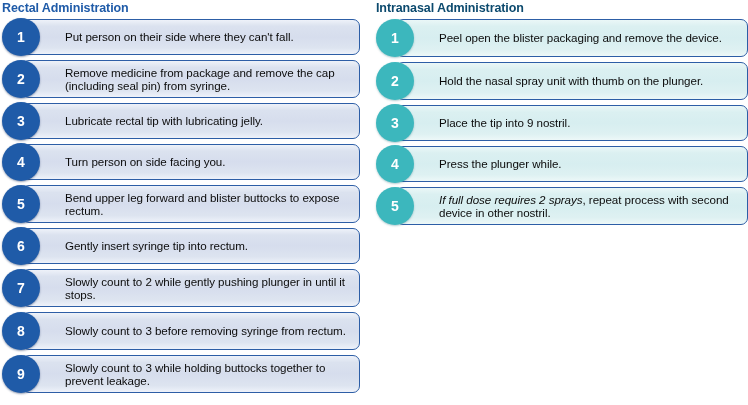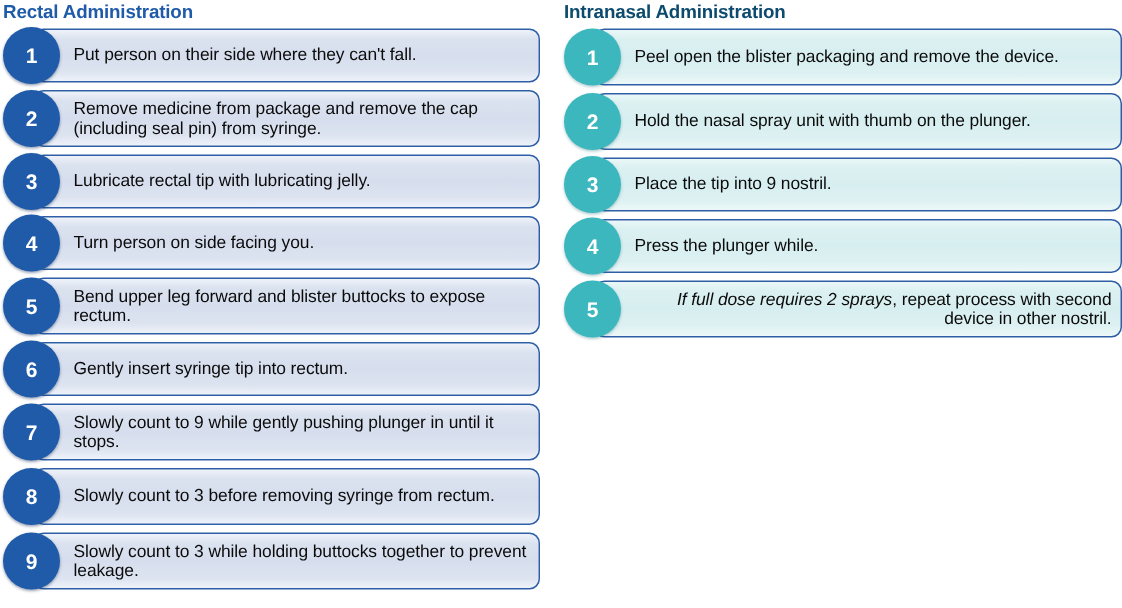--- a/index.html
+++ b/index.html
@@ -94,34 +94,34 @@
     background: #1f5ba8;
     box-shadow: 0 1px 2px rgba(20,45,90,0.45);
   }
   .col-intranasal .step-num {
     background: #3cb7bd;
     box-shadow: 0 1px 2px rgba(30,110,120,0.35);
   }
 
   .step-text {
     display: block;
-    padding: 2px 6px 2px 26px;
+    padding: 2px 6px 2px 42px;
     font-size: 11.6px;
     line-height: 13.4px;
     color: #0b0b0b;
     letter-spacing: -0.05px;
   }
   .step-text b {
     font-weight: normal;
     font-style: italic;
   }
 
   
   .w-full  { width: 338px; }
-  .w-tn    { width: 352px; text-align: right; }
+  .w-tn    { width: 352px; }
 </style>
 </head>
 <body>
 
 <div class="page">
 
   <div class="column col-rectal">
     <div class="col-heading">Rectal Administration</div>
     <div class="steps">
 
@@ -163,21 +163,21 @@
       <div class="step">
         <div class="step-num">6</div>
         <div class="step-box w-full">
           <span class="step-text">Gently insert syringe tip into rectum.</span>
         </div>
       </div>
 
       <div class="step">
         <div class="step-num">7</div>
         <div class="step-box w-full two-line">
-          <span class="step-text">Slowly count to 9 while gently pushing plunger in until it stops.</span>
+          <span class="step-text">Slowly count to 2 while gently pushing plunger in until it stops.</span>
         </div>
       </div>
 
       <div class="step">
         <div class="step-num">8</div>
         <div class="step-box w-full two-line">
           <span class="step-text">Slowly count to 3 before removing syringe from rectum.</span>
         </div>
       </div>
 

